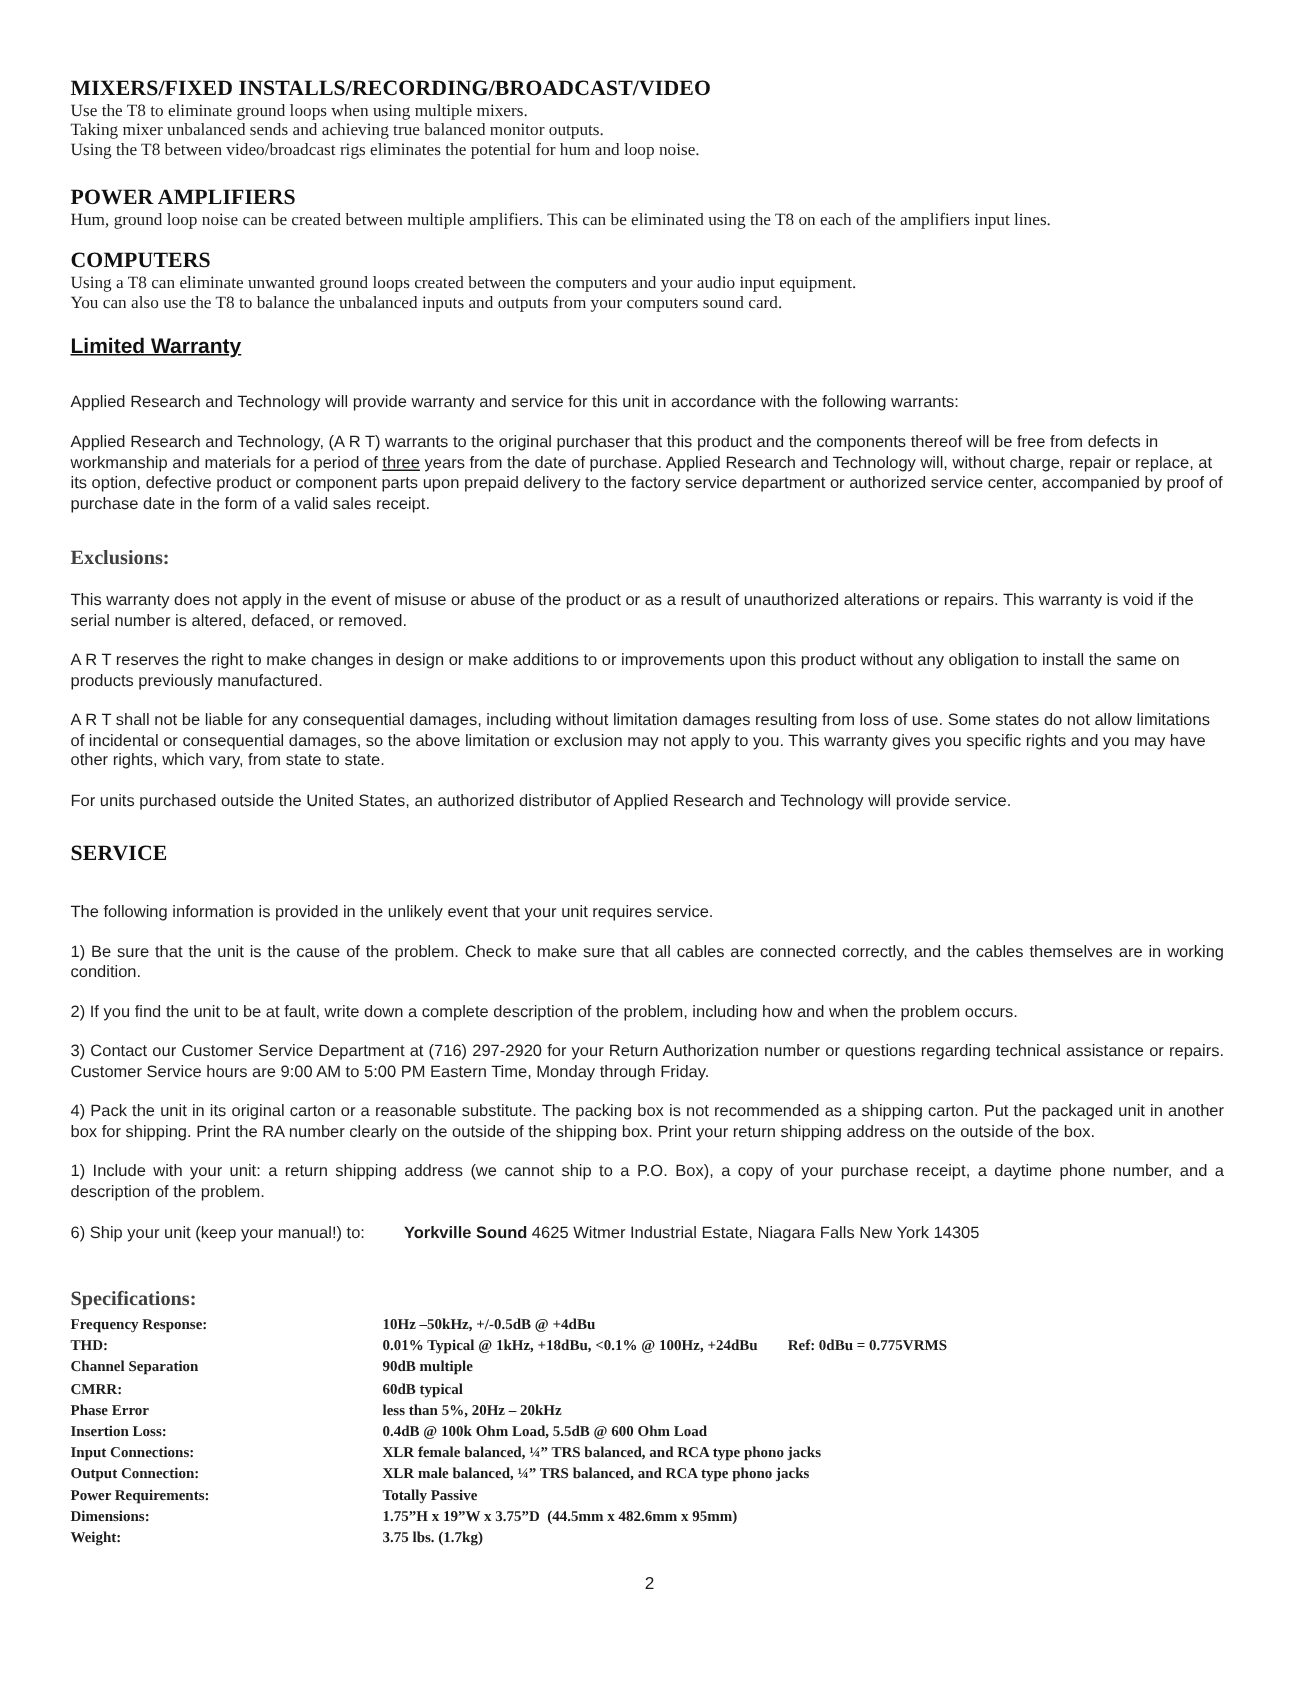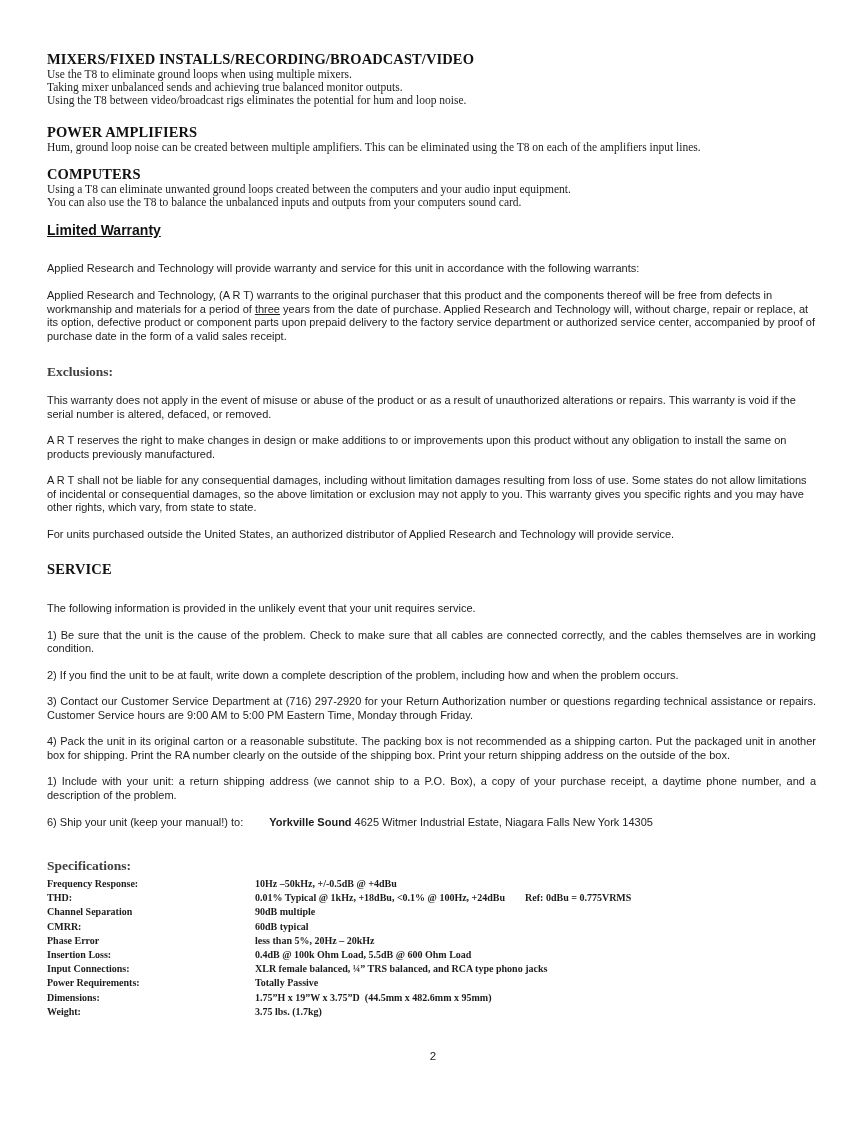--- a/index.html
+++ b/index.html
@@ -176,20 +176,24 @@
       </div>
       <div class="spec-row">
         <span class="spec-label">Insertion Loss:</span>
         <span class="spec-value">0.4dB @ 100k Ohm Load, 5.5dB @ 600 Ohm Load</span>
       </div>
       <div class="spec-row">
         <span class="spec-label">Input Connections:</span>
         <span class="spec-value">XLR female balanced, ¼” TRS balanced, and RCA type phono jacks</span>
       </div>
       <div class="spec-row">
+        <span class="spec-label">Output Connection:</span>
+        <span class="spec-value">XLR male balanced, ¼” TRS balanced, and RCA type phono jacks</span>
+      </div>
+      <div class="spec-row">
         <span class="spec-label">Power Requirements:</span>
         <span class="spec-value">Totally Passive</span>
       </div>
       <div class="spec-row">
         <span class="spec-label">Dimensions:</span>
         <span class="spec-value">1.75”H x 19”W x 3.75”D  (44.5mm x 482.6mm x 95mm)</span>
       </div>
       <div class="spec-row">
         <span class="spec-label">Weight:</span>
         <span class="spec-value">3.75 lbs. (1.7kg)</span>

